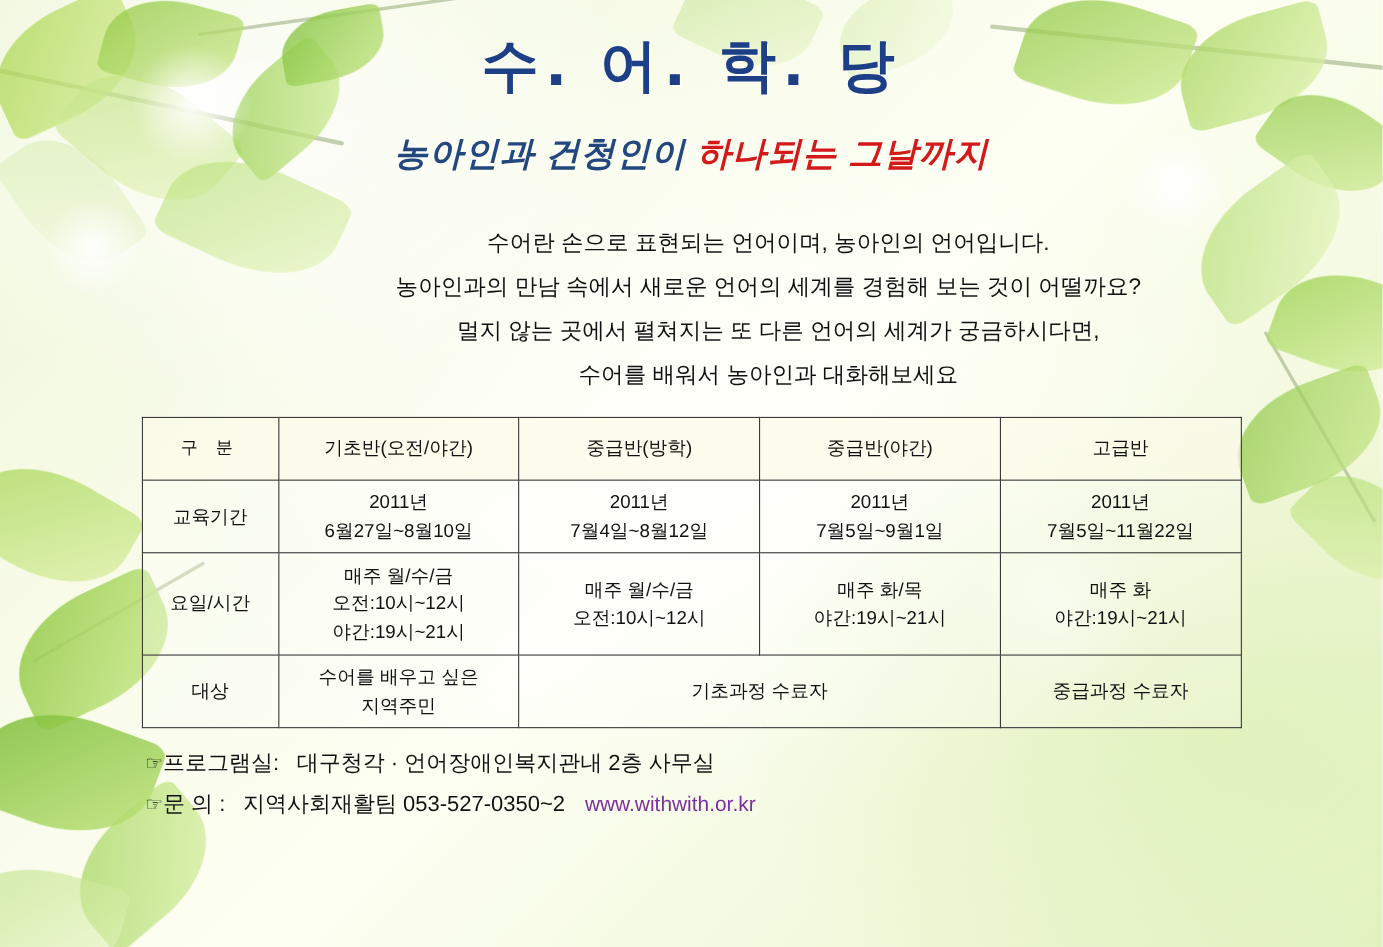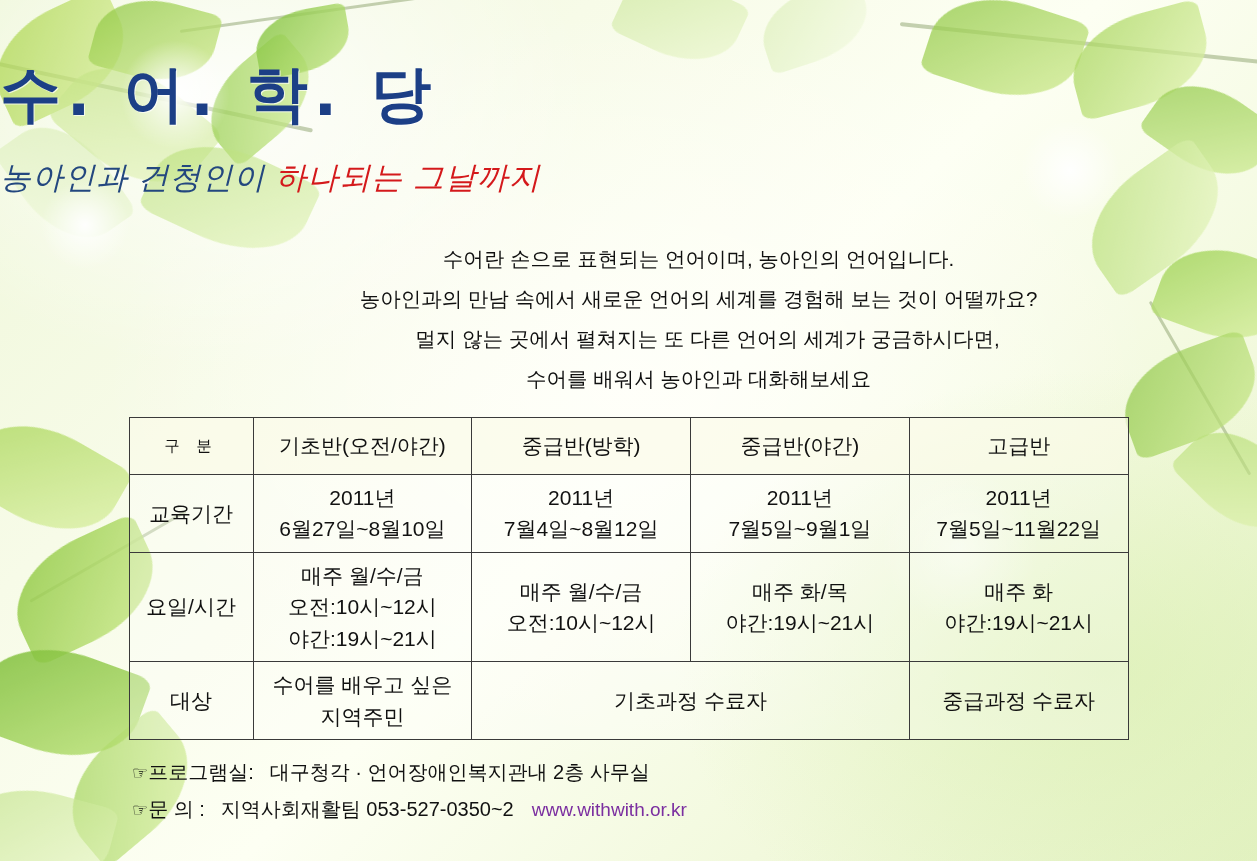--- a/index.html
+++ b/index.html
@@ -44,33 +44,35 @@
   }
 
   .content {
     position: relative;
     z-index: 5;
     width: 100%;
     height: 100%;
   }
 
   .title {
+    text-align: center;
     font-family: "DejaVu Sans", sans-serif;
-    font-size: 61px;
+    font-size: 52px;
     font-weight: bold;
     color: #1c3f86;
     letter-spacing: 6px;
-    padding-top: 60px;
+    padding-top: 32px;
     line-height: 1.1;
     text-shadow: 1px 1px 0 rgba(255,255,255,0.7);
   }
   .subtitle {
+    text-align: center;
     font-size: 31px;
     font-style: italic;
-    font-weight: normal;
+    font-weight: bold;
     color: #23477f;
     margin-top: 30px;
     letter-spacing: 1px;
   }
   .subtitle .hi {
     color: #d4191b;
   }
 
   .intro {
     margin: 40px 0 0 140px;
@@ -85,21 +87,21 @@
     border-collapse: collapse;
     margin: 18px auto 0 auto;
     width: 1000px;
     table-layout: fixed;
     background: rgba(255,255,255,0.28);
   }
   table.info td {
     border: 1px solid #3a3a3a;
     text-align: center;
     vertical-align: middle;
-    font-size: 21px;
+    font-size: 17px;
     color: #111;
     padding: 7px 4px;
     line-height: 1.5;
   }
   table.info td.hdr-label {
     letter-spacing: 6px;
     font-size: 15.5px;
     margin-top: 41px;
   }
   table.info tr.head td {

